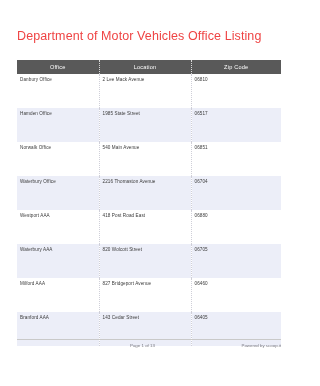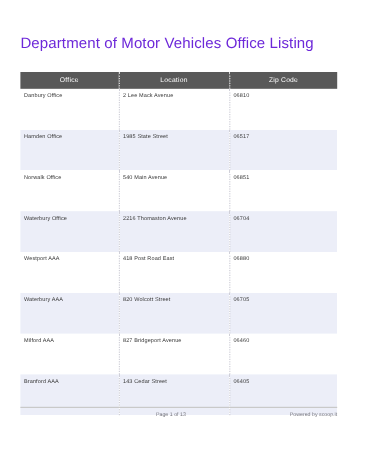--- a/index.html
+++ b/index.html
@@ -18,21 +18,21 @@
     width: 298px;
     height: 386px;
     background: #ffffff;
     box-sizing: border-box;
   }
   #doc-title {
     position: absolute;
     left: 17px;
     top: 29px;
     font-size: 12.5px;
-    color: #6d28d9;
+    color: #ef4444;
     letter-spacing: 0.1px;
     white-space: nowrap;
     font-weight: 400;
   }
   #office-table {
     position: absolute;
     left: 17px;
     top: 60px;
     width: 264px;
     border-collapse: collapse;

